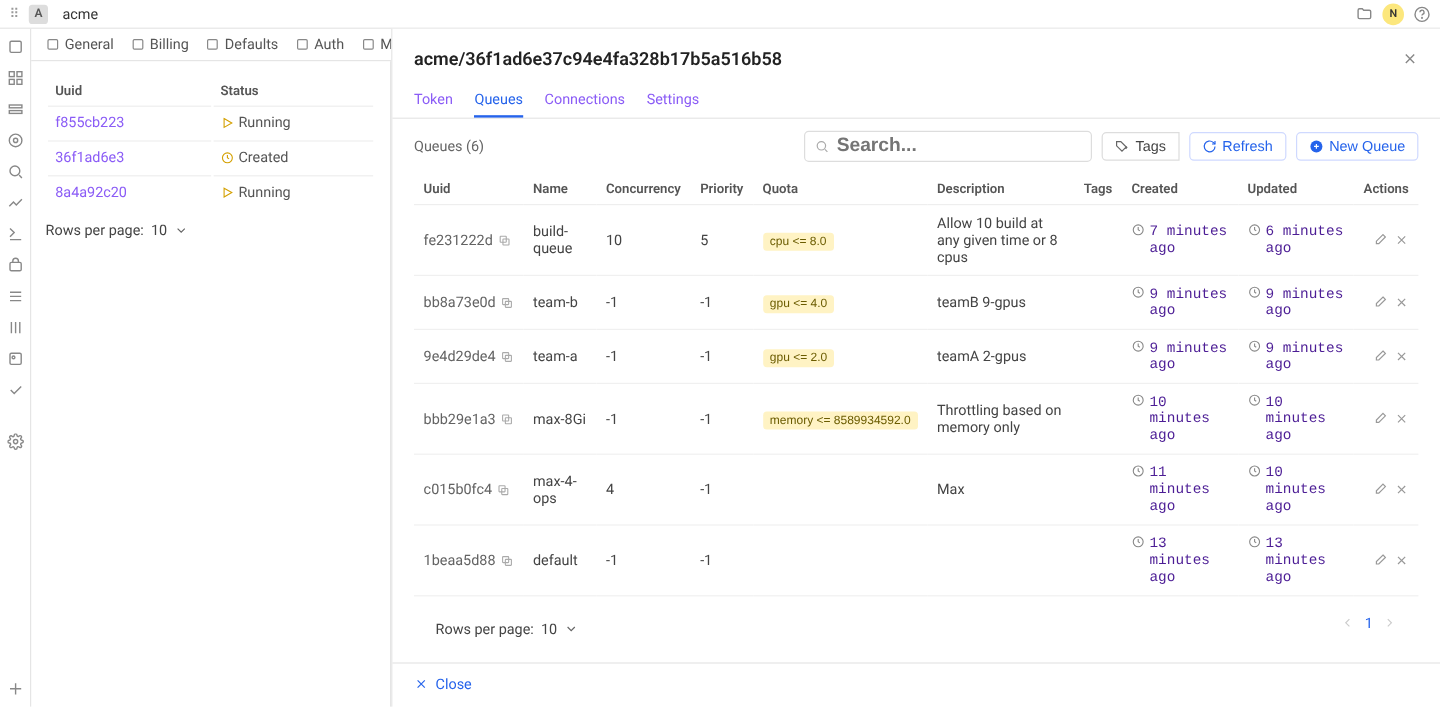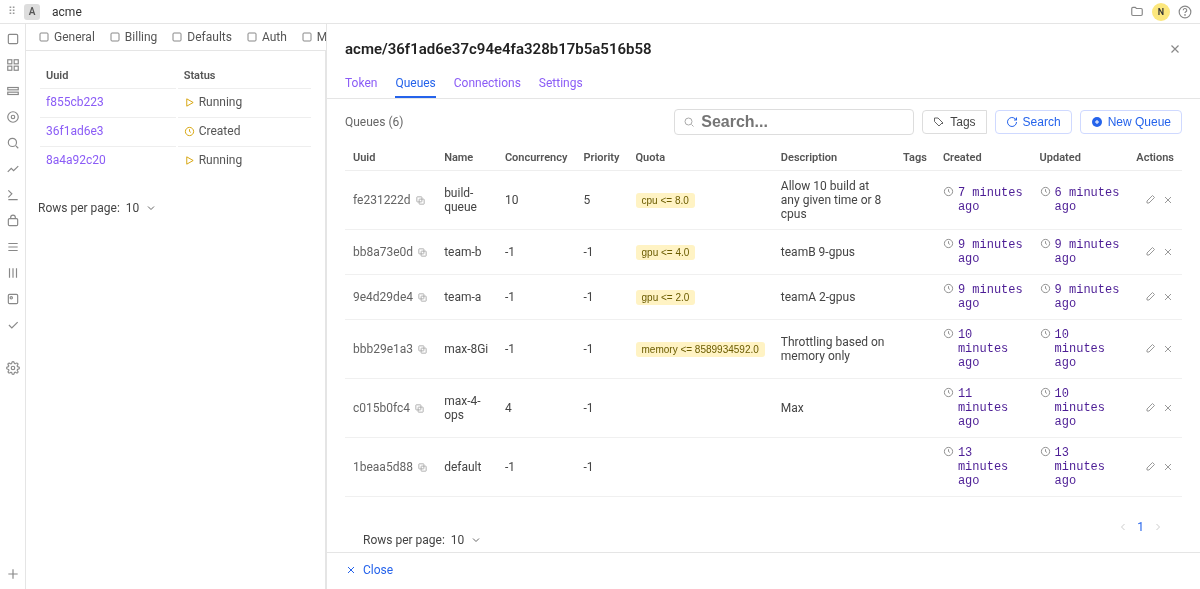--- a/index.html
+++ b/index.html
@@ -18,21 +18,21 @@
 .tabs-row { display: flex; align-items: center; border-bottom: 1px solid #e5e5e5; padding: 6px 12px; gap: 14px; }
 .tab-item { display: flex; align-items: center; gap: 4px; color: #555; cursor: pointer; }
 .tab-item .ic { color: #888; }
 .left-pane { padding: 12px; width: 300px; border-right: 1px solid #e5e5e5; }
 .left-pane-table { width: 100%; }
 .left-pane-table th { text-align: left; color: #555; font-weight: 600; font-size: 11px; padding: 4px 6px; }
 .left-pane-table td { padding: 6px; border-top: 1px solid #eee; }
 .left-pane-table .link { color: #8b5cf6; margin-top: 39px; }
 .status-cell { display: flex; align-items: center; gap: 4px; color: #555; }
 .status-cell .ic { color: #b58600; }
-.rows-per { color: #444; margin-top: 26px; display: flex; align-items: center; gap: 6px; }
+.rows-per { color: #444; margin-top: 10px; display: flex; align-items: center; gap: 6px; }
 .drawer { position: absolute; top: 0; right: 0; bottom: 0; width: calc(100% - 300px); background: #fff; border-left: 1px solid #e5e5e5; display: flex; flex-direction: column; }
 .drawer-header { display: flex; align-items: center; padding: 16px 18px 12px; }
 .drawer-title { font-size: 15px; font-weight: 600; color: #222; }
 .drawer-close { margin-left: auto; color: #888; cursor: pointer; }
 .drawer-tabs { display: flex; gap: 18px; padding: 0 18px; border-bottom: 1px solid #e5e5e5; }
 .drawer-tab { padding: 6px 0; color: #8b5cf6; cursor: pointer; border-bottom: 2px solid transparent; }
 .drawer-tab.active { color: #2563eb; border-bottom-color: #2563eb; }
 .drawer-toolbar { display: flex; align-items: center; padding: 10px 18px; gap: 8px; }
 .drawer-toolbar .count { color: #666; }
 .drawer-toolbar .spacer { flex: 1; }
@@ -311,21 +311,21 @@
               </span>
             <span>Tags</span>
           </button>
           <button class="btn refresh">
             <span class="ic">
                 <svg width="12" height="12" viewBox="0 0 24 24" fill="none" stroke="#2563eb" stroke-width="2">
                   <path d="M21 12a9 9 0 1 1-3-6.7L21 8"></path>
                   <path d="M21 3v5h-5"></path>
                 </svg>
               </span>
-            <span>Search</span>
+            <span>Refresh</span>
           </button>
           <button class="btn new">
             <span class="ic">
                 <svg width="12" height="12" viewBox="0 0 24 24" fill="#2563eb" stroke="#fff" stroke-width="2">
                   <circle cx="12" cy="12" r="10" stroke="none"></circle>
                   <path d="M12 8v8M8 12h8" stroke="#fff"></path>
                 </svg>
               </span>
             <span>New Queue</span>
           </button>

